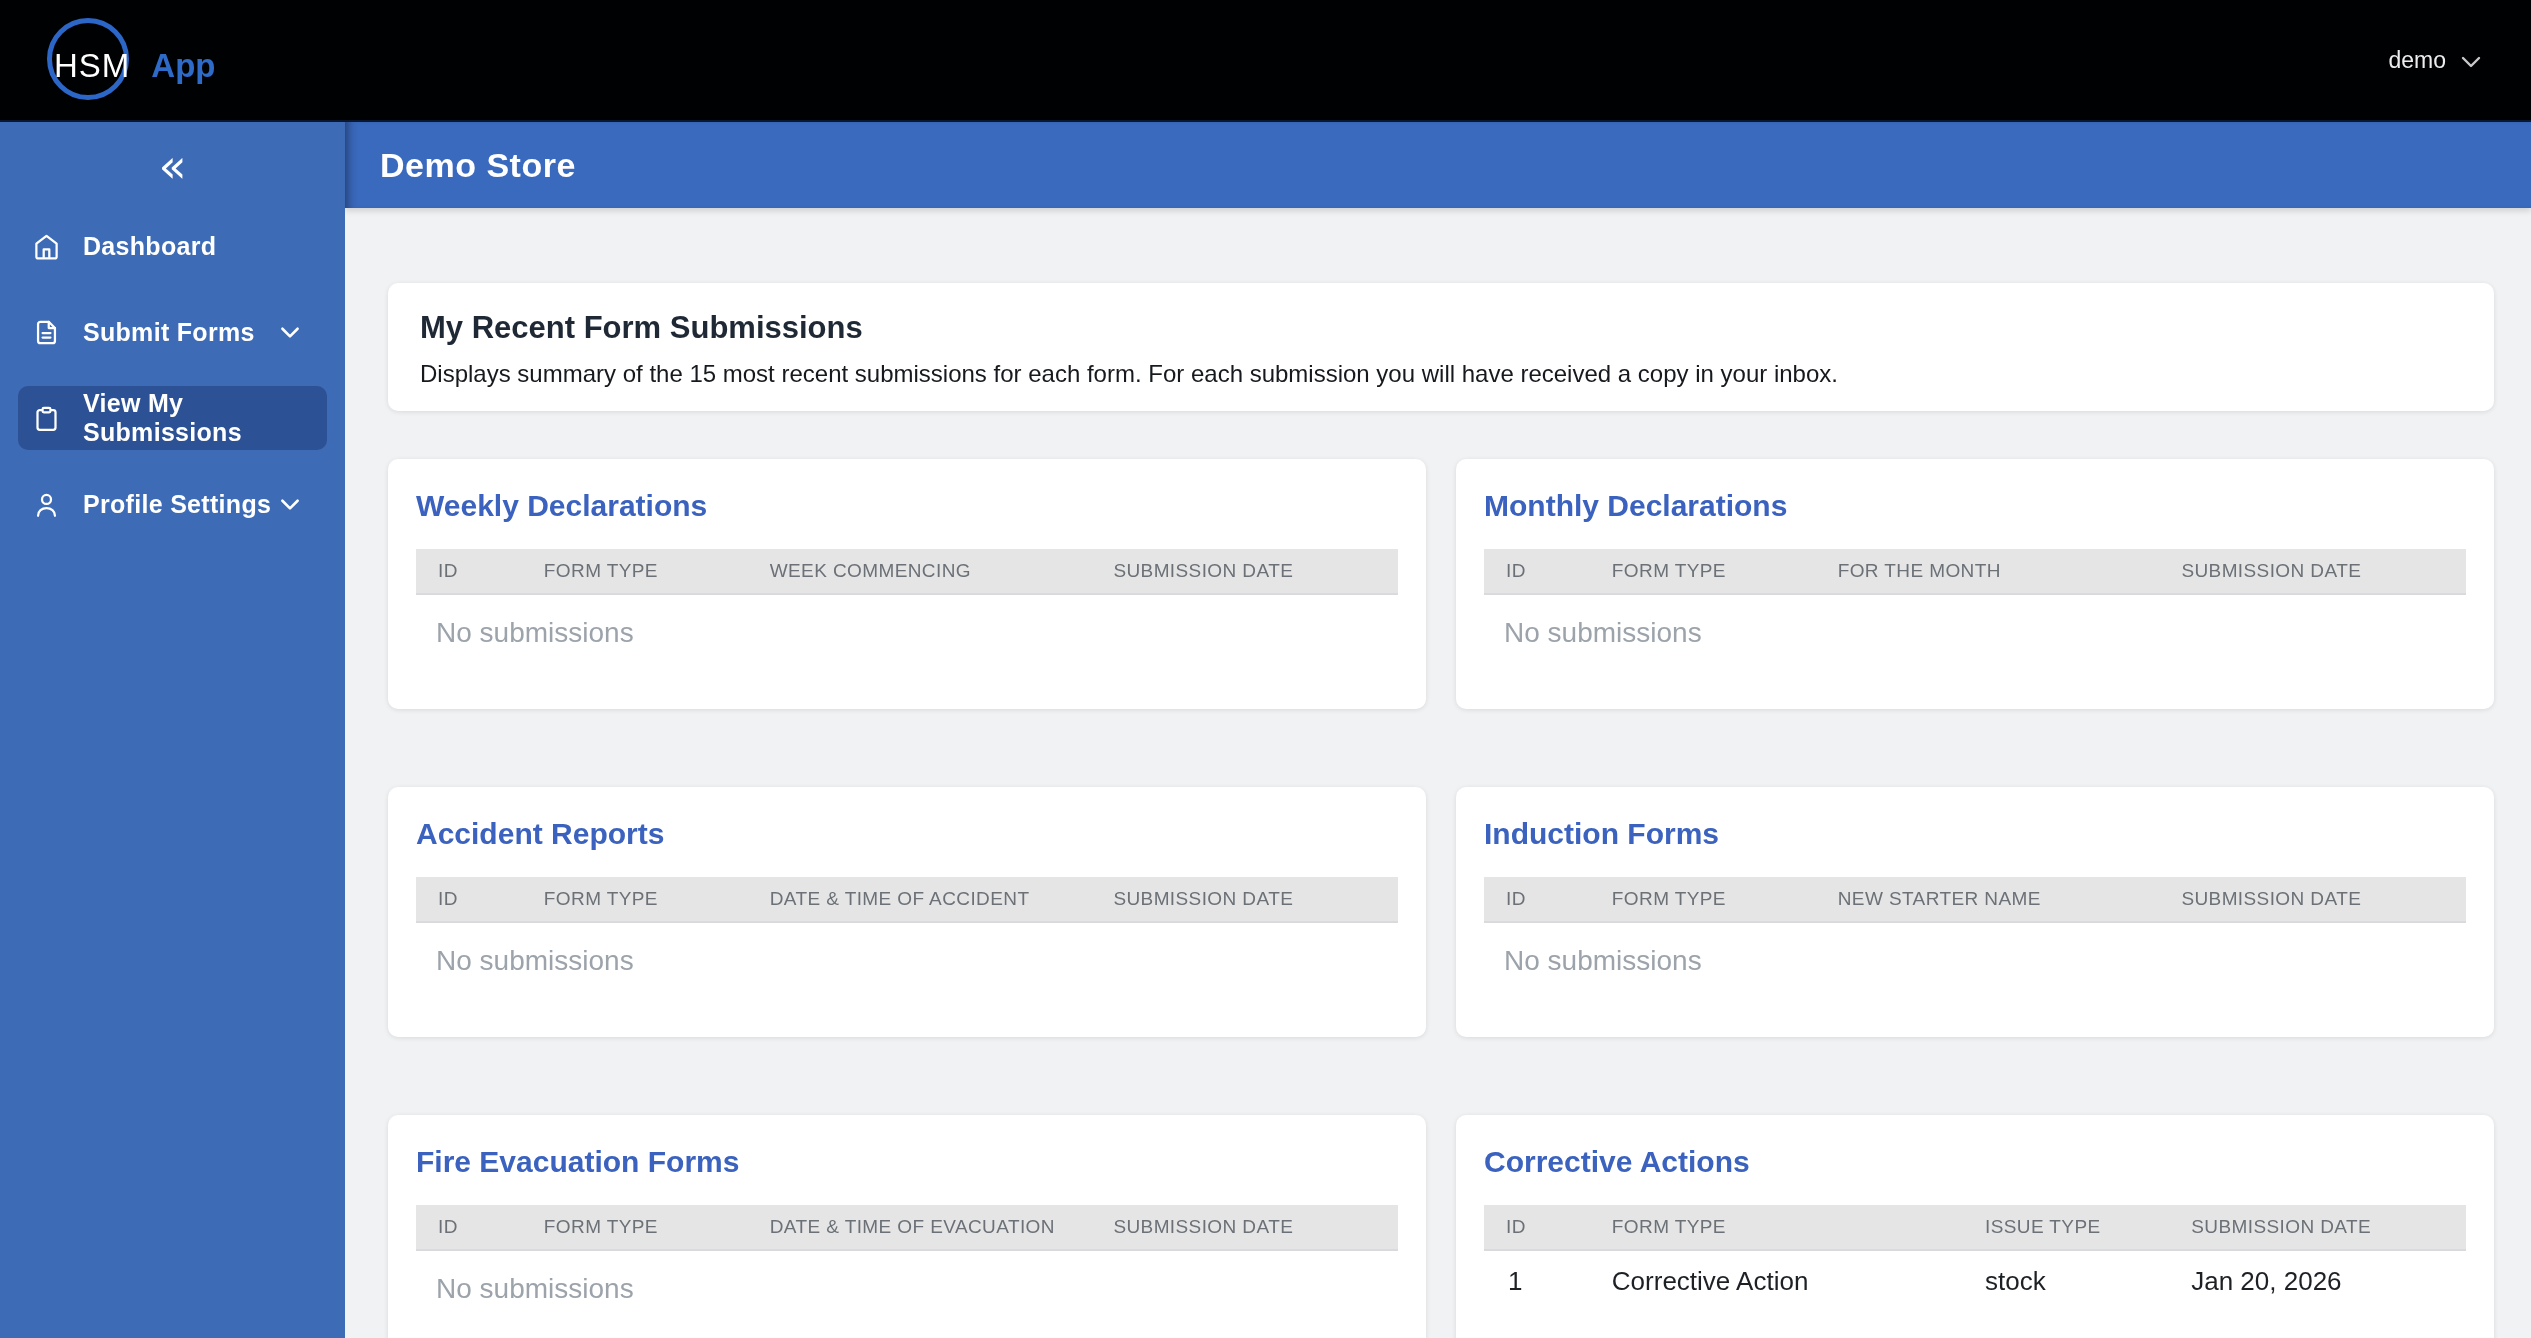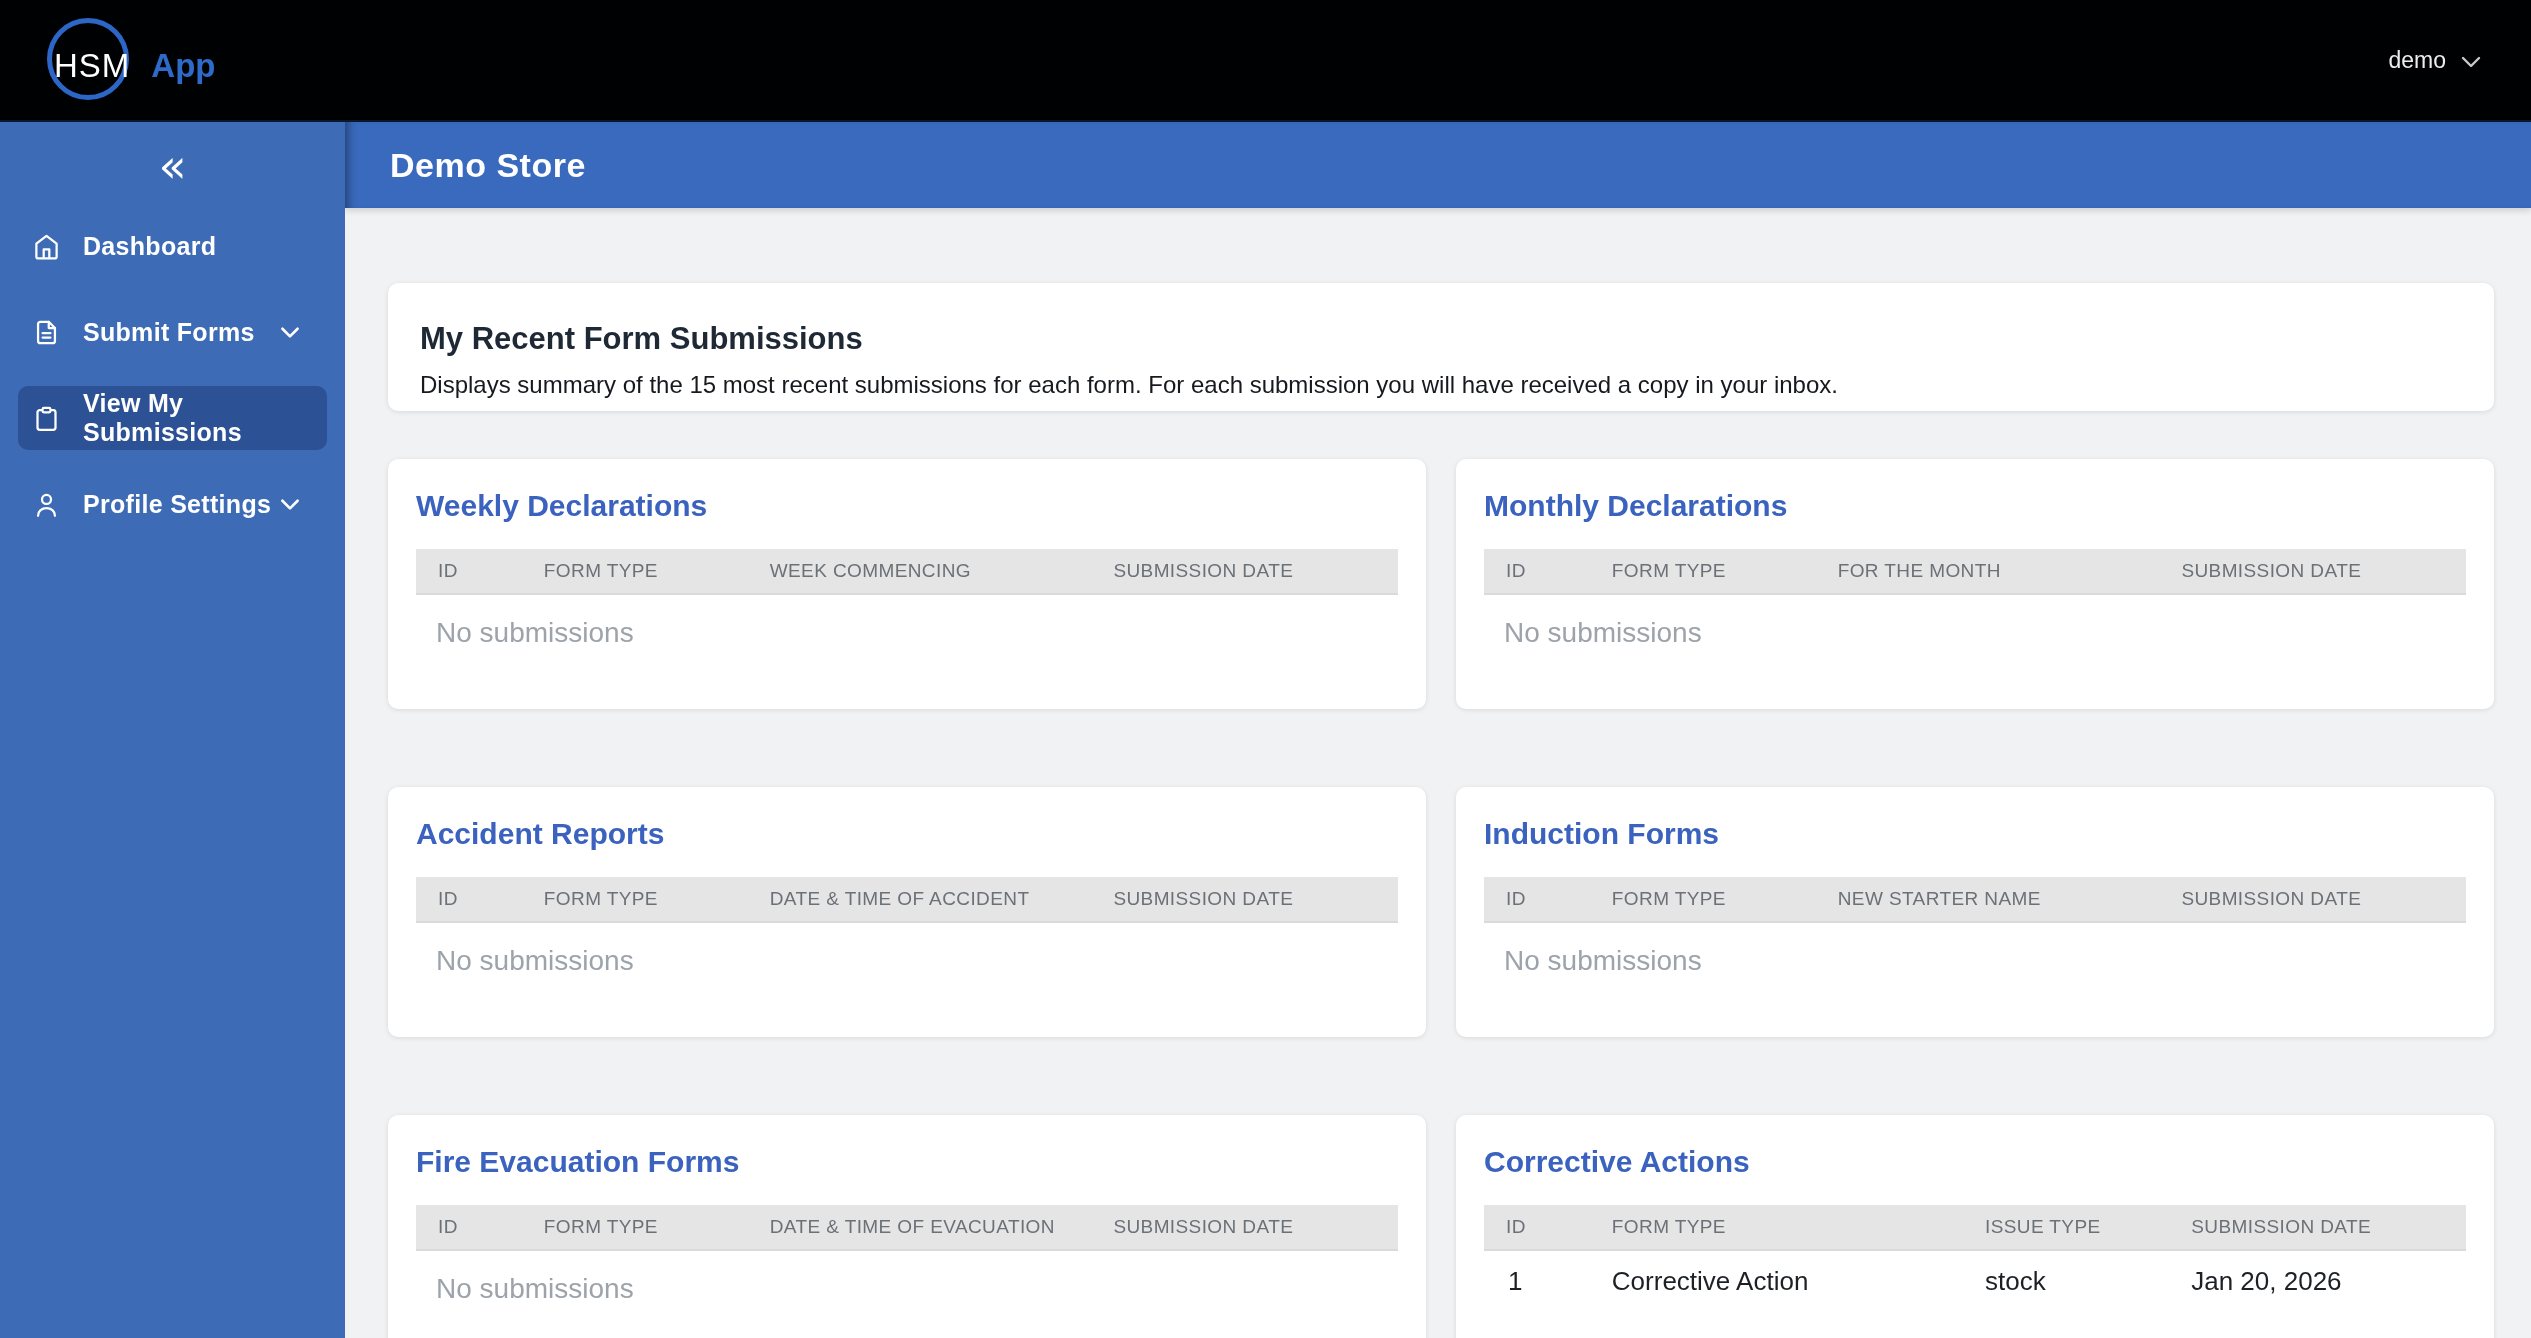--- a/index.html
+++ b/index.html
@@ -36,31 +36,31 @@
   .nav-icon { width:27px; height:27px; flex:0 0 auto; }
   .nav-icon svg { width:100%; height:100%; stroke:#ffffff; fill:none;
     stroke-width:2; stroke-linecap:round; stroke-linejoin:round; }
   .nav-label { margin-left:23px; font-size:25px; font-weight:600; letter-spacing:.3px; }
   .nav-chevron { margin-left:auto; width:26px; height:26px; }
   .nav-chevron svg { width:100%; height:100%; stroke:#ffffff; fill:none;
     stroke-width:2.4; stroke-linecap:round; stroke-linejoin:round; }
 
   
   .page-header { position:absolute; left:345px; top:122px; right:0; height:86px;
-    background:#3a6abe; display:flex; align-items:center; padding-left:45px;
+    background:#3a6abe; display:flex; align-items:center; padding-left:35px;
     box-shadow: inset 10px 0 10px -7px rgba(0,0,0,.40), 0 3px 6px rgba(0,0,0,.14);
     z-index:10; }
   .page-title { color:#ffffff; font-size:34px; font-weight:700; letter-spacing:.5px; }
 
   
   .main { position:absolute; left:345px; top:208px; right:0; bottom:0;
     background:#f1f2f4; overflow:hidden; padding:75px 37px 0 43px; }
   .card, .intro-card { background:#ffffff; border-radius:10px;
     box-shadow:0 1px 5px rgba(0,0,0,.10); }
-  .intro-card { height:128px; padding:38px 32px; }
+  .intro-card { height:128px; padding:27px 32px; }
   .intro-title { font-size:31px; font-weight:700; color:#1f2935; }
   .intro-sub { margin-top:14px; font-size:24px; color:#16191d; }
 
   .cards-grid { margin-top:48px; display:grid; grid-template-columns:1fr 1fr;
     column-gap:30px; row-gap:78px; }
   .card { height:250px; padding:30px 28px; }
   .card-title { font-size:30px; font-weight:700; color:#3a62be; cursor:pointer;
     display:inline-block; }
   .table { margin-top:26px; }
   .thead { display:grid; background:#e5e5e5; height:46px; align-items:center;

